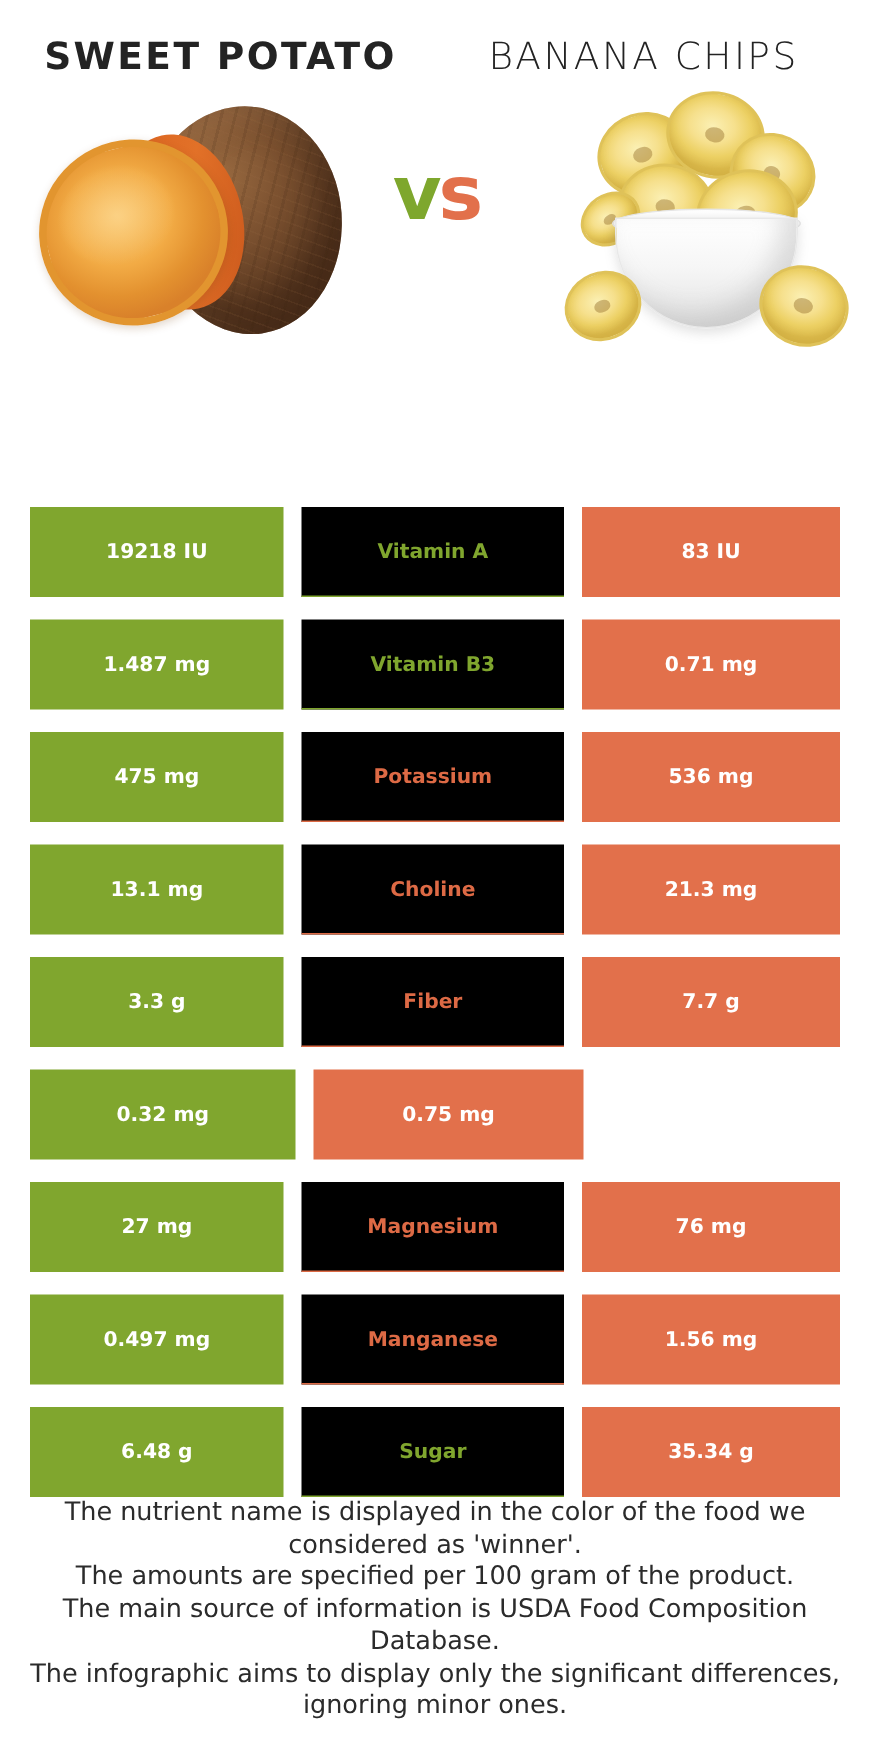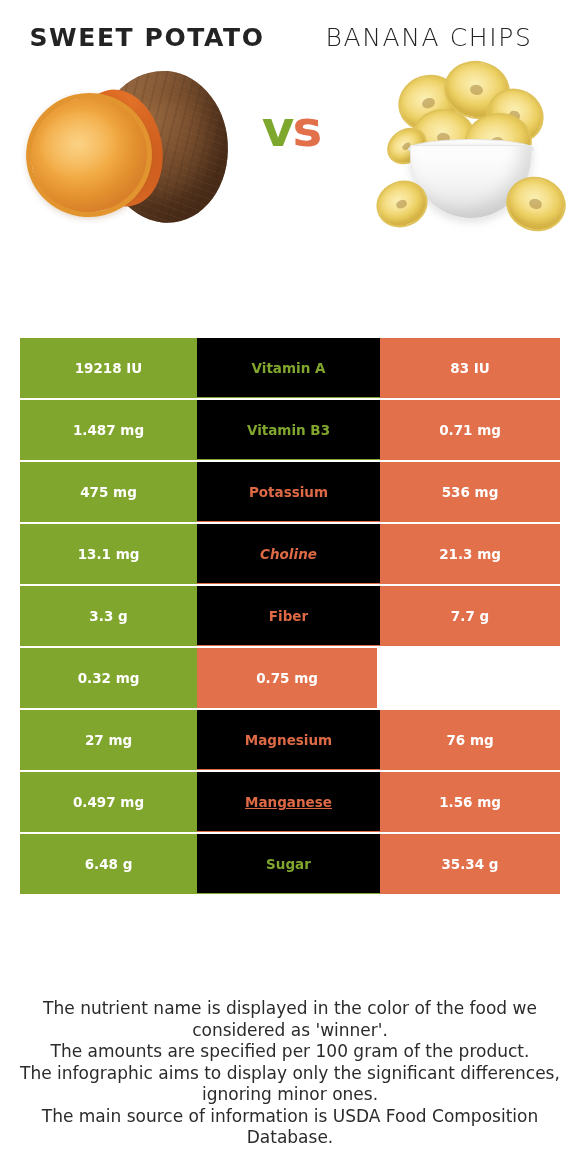--- a/index.html
+++ b/index.html
@@ -169,21 +169,22 @@
   .table {
     position: absolute;
     left: 20px;
     top: 338px;
     width: 540px;
   }
   .row {
     display: flex;
     width: 540px;
     height: 60px;
-    margin-bottom: 2px;
+    margin-bottom: 15px;
+    gap: 12px;
   }
   .cell {
     display: flex;
     align-items: center;
     justify-content: center;
     font-size: 13.5px;
     font-weight: 700;
     font-family: "DejaVu Sans", sans-serif;
     box-sizing: border-box;
   }
@@ -277,21 +278,21 @@
   </div>
 
   <div class="row win-orange">
     <div class="cell cell-left">475 mg</div>
     <div class="cell cell-mid" style="border-bottom-color:#DD6A45;">Potassium</div>
     <div class="cell cell-right">536 mg</div>
   </div>
 
   <div class="row win-orange">
     <div class="cell cell-left">13.1 mg</div>
-    <div class="cell cell-mid" style="border-bottom-color:#DD6A45;font-style:italic;">Choline</div>
+    <div class="cell cell-mid" style="border-bottom-color:#DD6A45;">Choline</div>
     <div class="cell cell-right">21.3 mg</div>
   </div>
 
   <div class="row win-orange">
     <div class="cell cell-left">3.3 g</div>
     <div class="cell cell-mid" style="border-bottom-color:#DD6A45;">Fiber</div>
     <div class="cell cell-right">7.7 g</div>
   </div>
 
   <div class="row win-orange">
@@ -300,30 +301,30 @@
   </div>
 
   <div class="row win-orange">
     <div class="cell cell-left">27 mg</div>
     <div class="cell cell-mid" style="border-bottom-color:#DD6A45;">Magnesium</div>
     <div class="cell cell-right">76 mg</div>
   </div>
 
   <div class="row win-orange">
     <div class="cell cell-left">0.497 mg</div>
-    <div class="cell cell-mid" style="border-bottom-color:#DD6A45;text-decoration:underline;">Manganese</div>
+    <div class="cell cell-mid" style="border-bottom-color:#DD6A45;">Manganese</div>
     <div class="cell cell-right">1.56 mg</div>
   </div>
 
   <div class="row win-green">
     <div class="cell cell-left">6.48 g</div>
     <div class="cell cell-mid" style="border-bottom-color:#80A62E;">Sugar</div>
     <div class="cell cell-right">35.34 g</div>
   </div>
 
 </div>
 
 <div class="footer">
   <p>The nutrient name is displayed in the color of the food we considered as 'winner'.</p>
   <p>The amounts are specified per 100 gram of the product.</p>
+  <p>The main source of information is USDA Food Composition Database.</p>
   <p>The infographic aims to display only the significant differences, ignoring minor ones.</p>
-  <p>The main source of information is USDA Food Composition Database.</p>
 </div>
 
 </body></html>

